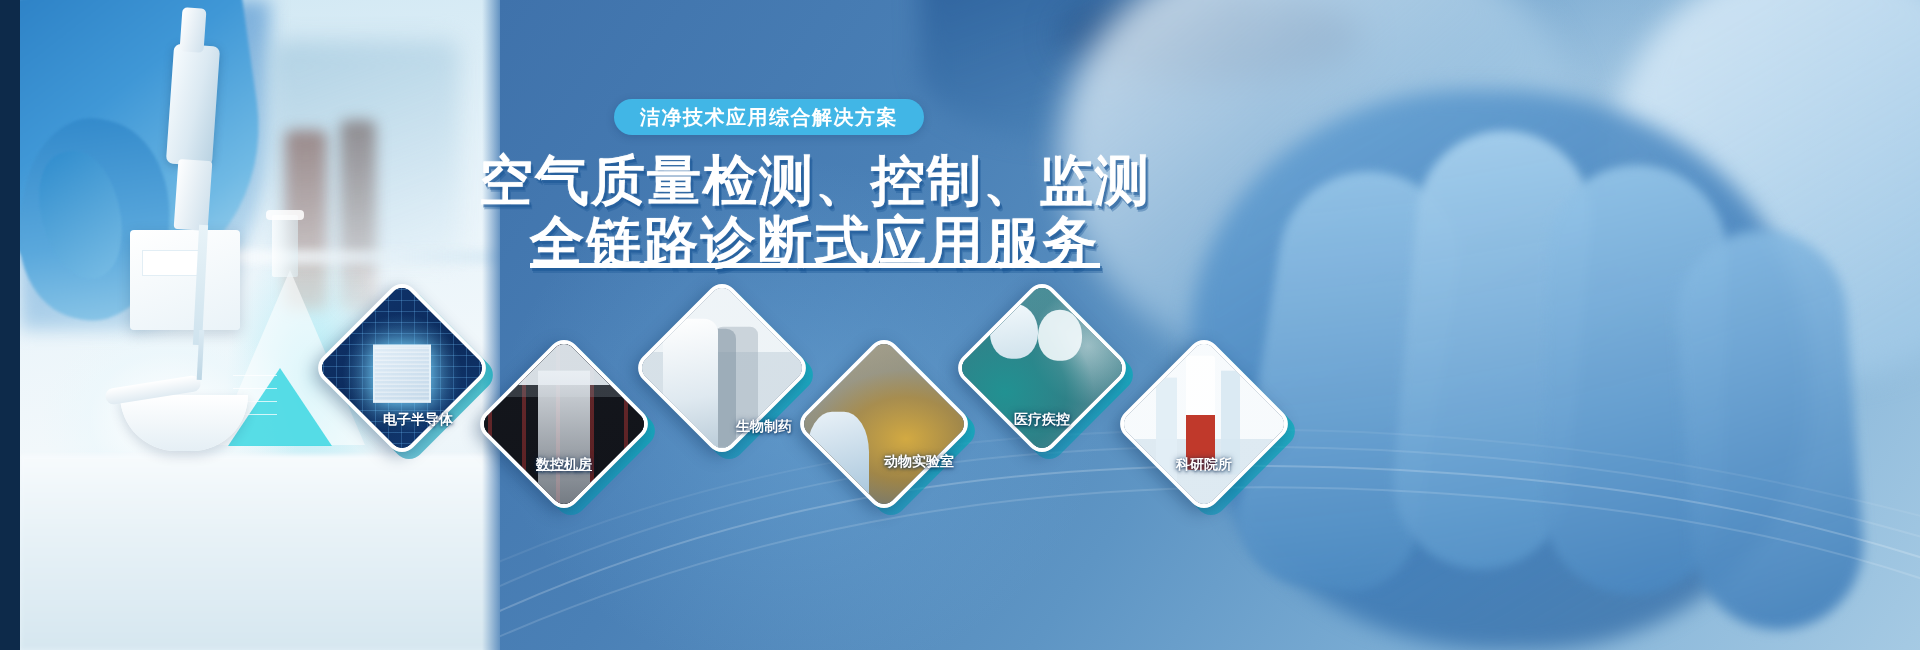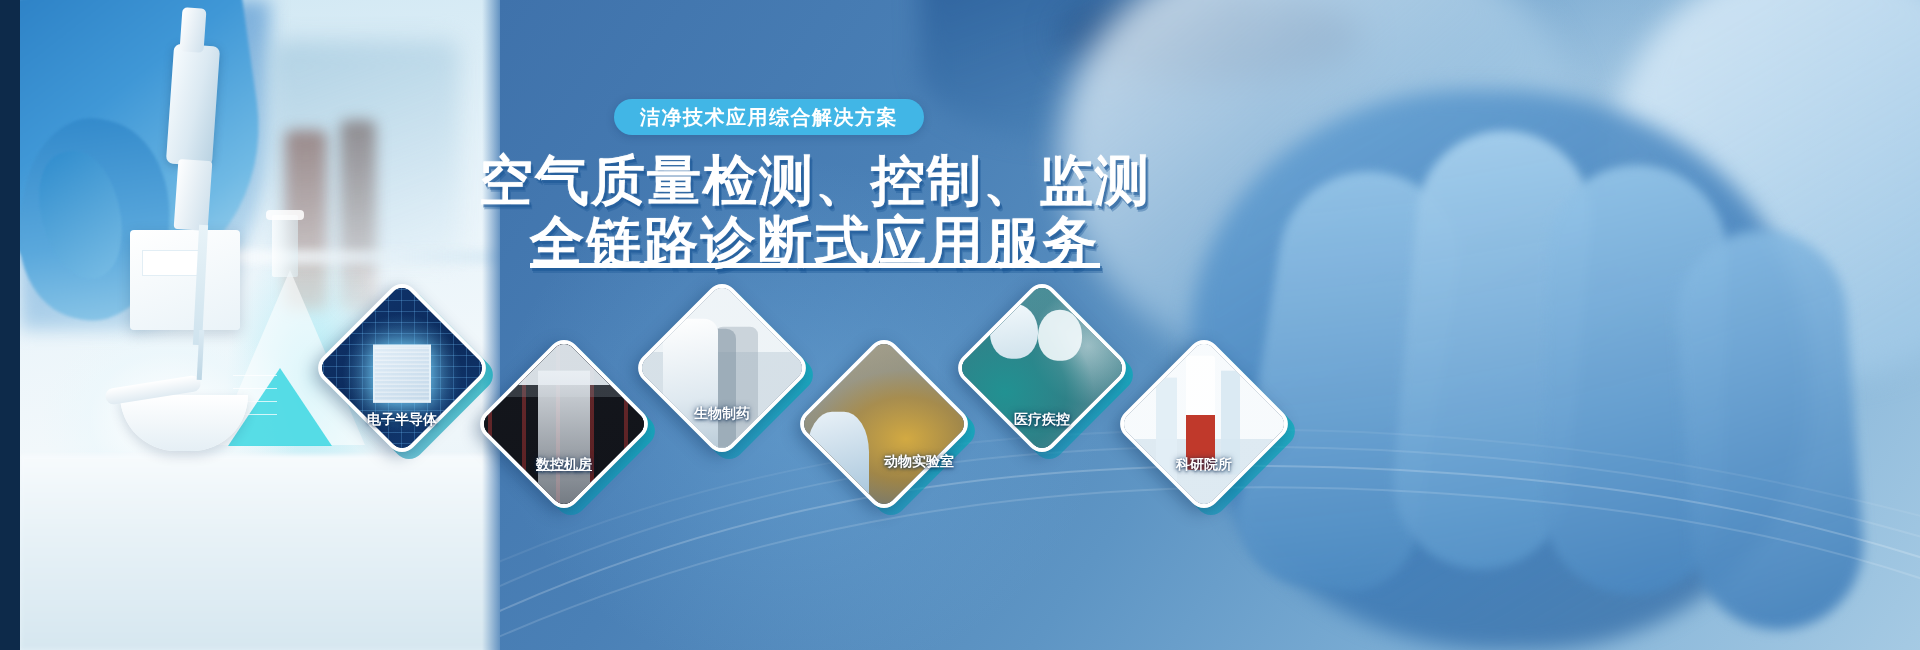--- a/index.html
+++ b/index.html
@@ -291,33 +291,33 @@
     <div class="hl-line l1">空气质量检测、控制、监测</div>
     <div class="hl-line l2">全链路诊断式应用服务</div>
   </div>
 
   <div class="diamonds">
 
     <div class="dia-shadow" style="left:325px; top:311px;"></div>
     <div class="dia" style="left:318px; top:304px;">
       <div class="inner art-chip"></div>
     </div>
-    <div class="dia-label" style="left:312px; top:411px; width:140px;font-family:Liberation Mono, monospace;">电子半导体</div>
+    <div class="dia-label" style="left:328px; top:411px; width:140px;font-family:Liberation Mono, monospace;">电子半导体</div>
 
     <div class="dia-shadow" style="left:487px; top:367px;"></div>
     <div class="dia" style="left:480px; top:360px;">
       <div class="inner art-server"></div>
     </div>
     <div class="dia-label" style="left:474px; top:456px; width:140px;text-decoration:underline;">数控机房</div>
 
     <div class="dia-shadow" style="left:645px; top:311px;"></div>
     <div class="dia" style="left:638px; top:304px;">
       <div class="inner art-pharma"></div>
     </div>
-    <div class="dia-label" style="left:632px; top:405px; width:140px;">生物制药</div>
+    <div class="dia-label" style="left:632px; top:418px; width:140px;text-align:right;">生物制药</div>
 
     <div class="dia-shadow" style="left:807px; top:367px;"></div>
     <div class="dia" style="left:800px; top:360px;">
       <div class="inner art-animal"></div>
     </div>
     <div class="dia-label" style="left:829px; top:453px; width:140px;">动物实验室</div>
 
     <div class="dia-shadow" style="left:965px; top:311px;"></div>
     <div class="dia" style="left:958px; top:304px;">
       <div class="inner art-medical"></div>

